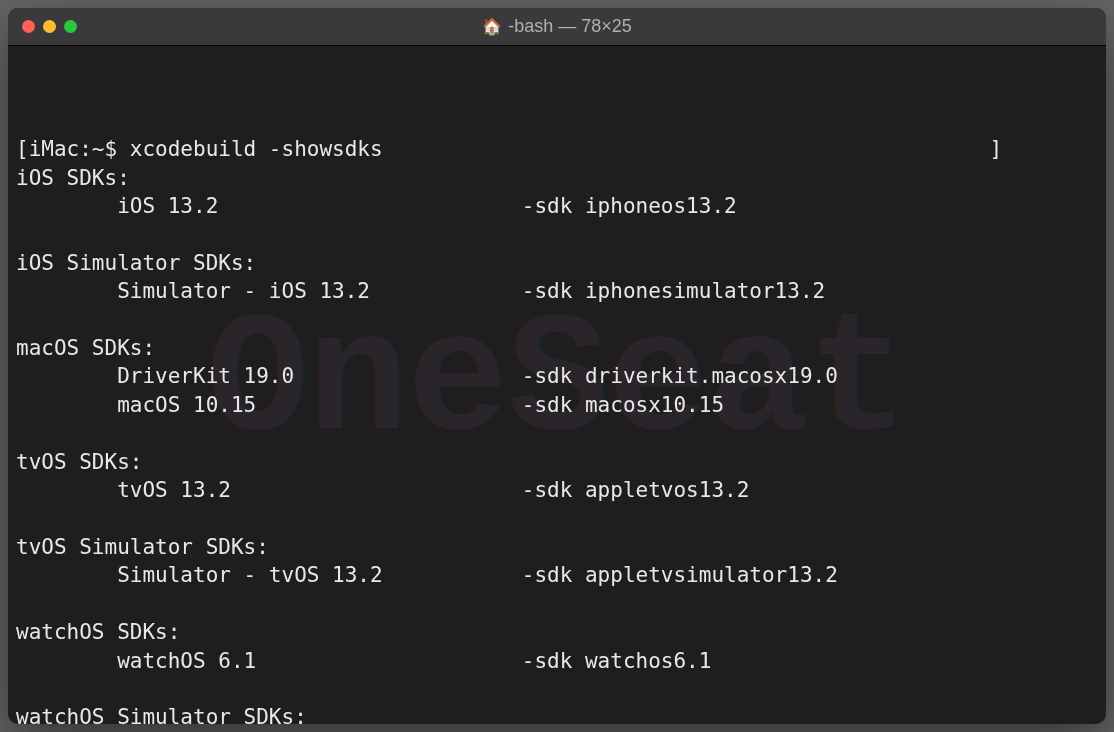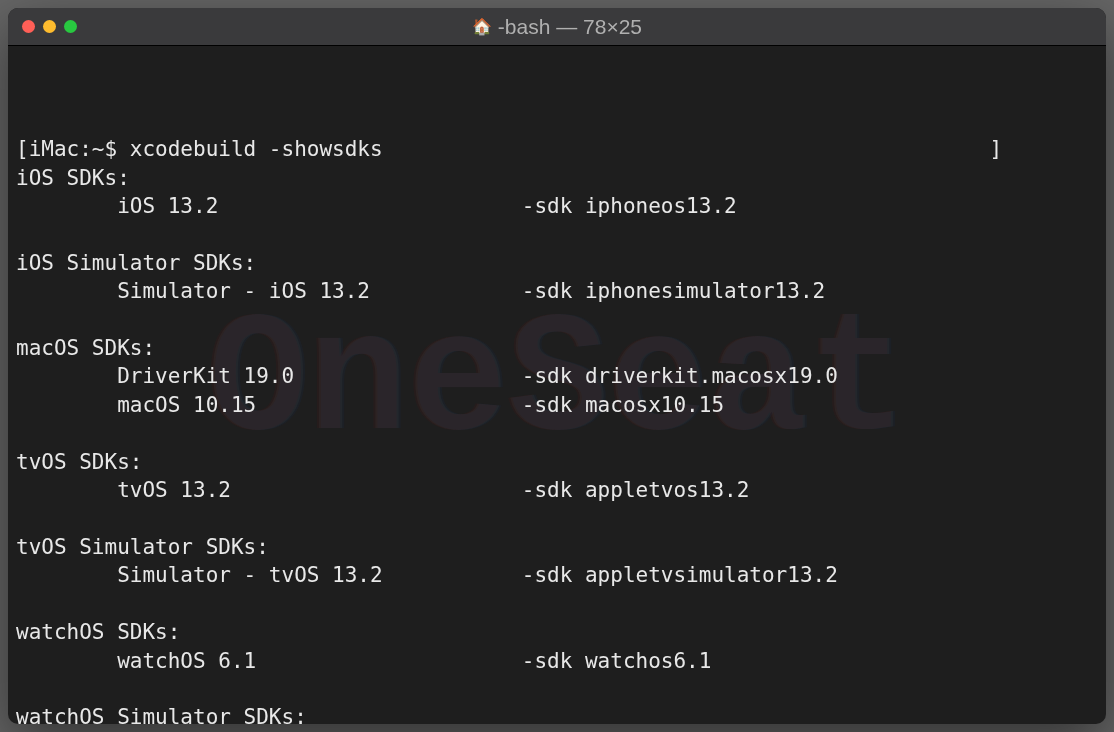--- a/index.html
+++ b/index.html
@@ -62,21 +62,21 @@
       gap: 6px;
       pointer-events: none;
     }
     
     .title-icon {
       font-size: 16px;
     }
     
     .title-text {
       color: #b0b0b0;
-      font-size: 21px;
+      font-size: 18px;
       font-weight: 400;
     }
     
     .terminal-body {
       padding: 4px 8px;
       font-family: "SF Mono", Menlo, Monaco, Consolas, monospace;
       font-size: 21px;
       line-height: 28.4px;
       color: #e8e8e8;
       white-space: pre;

